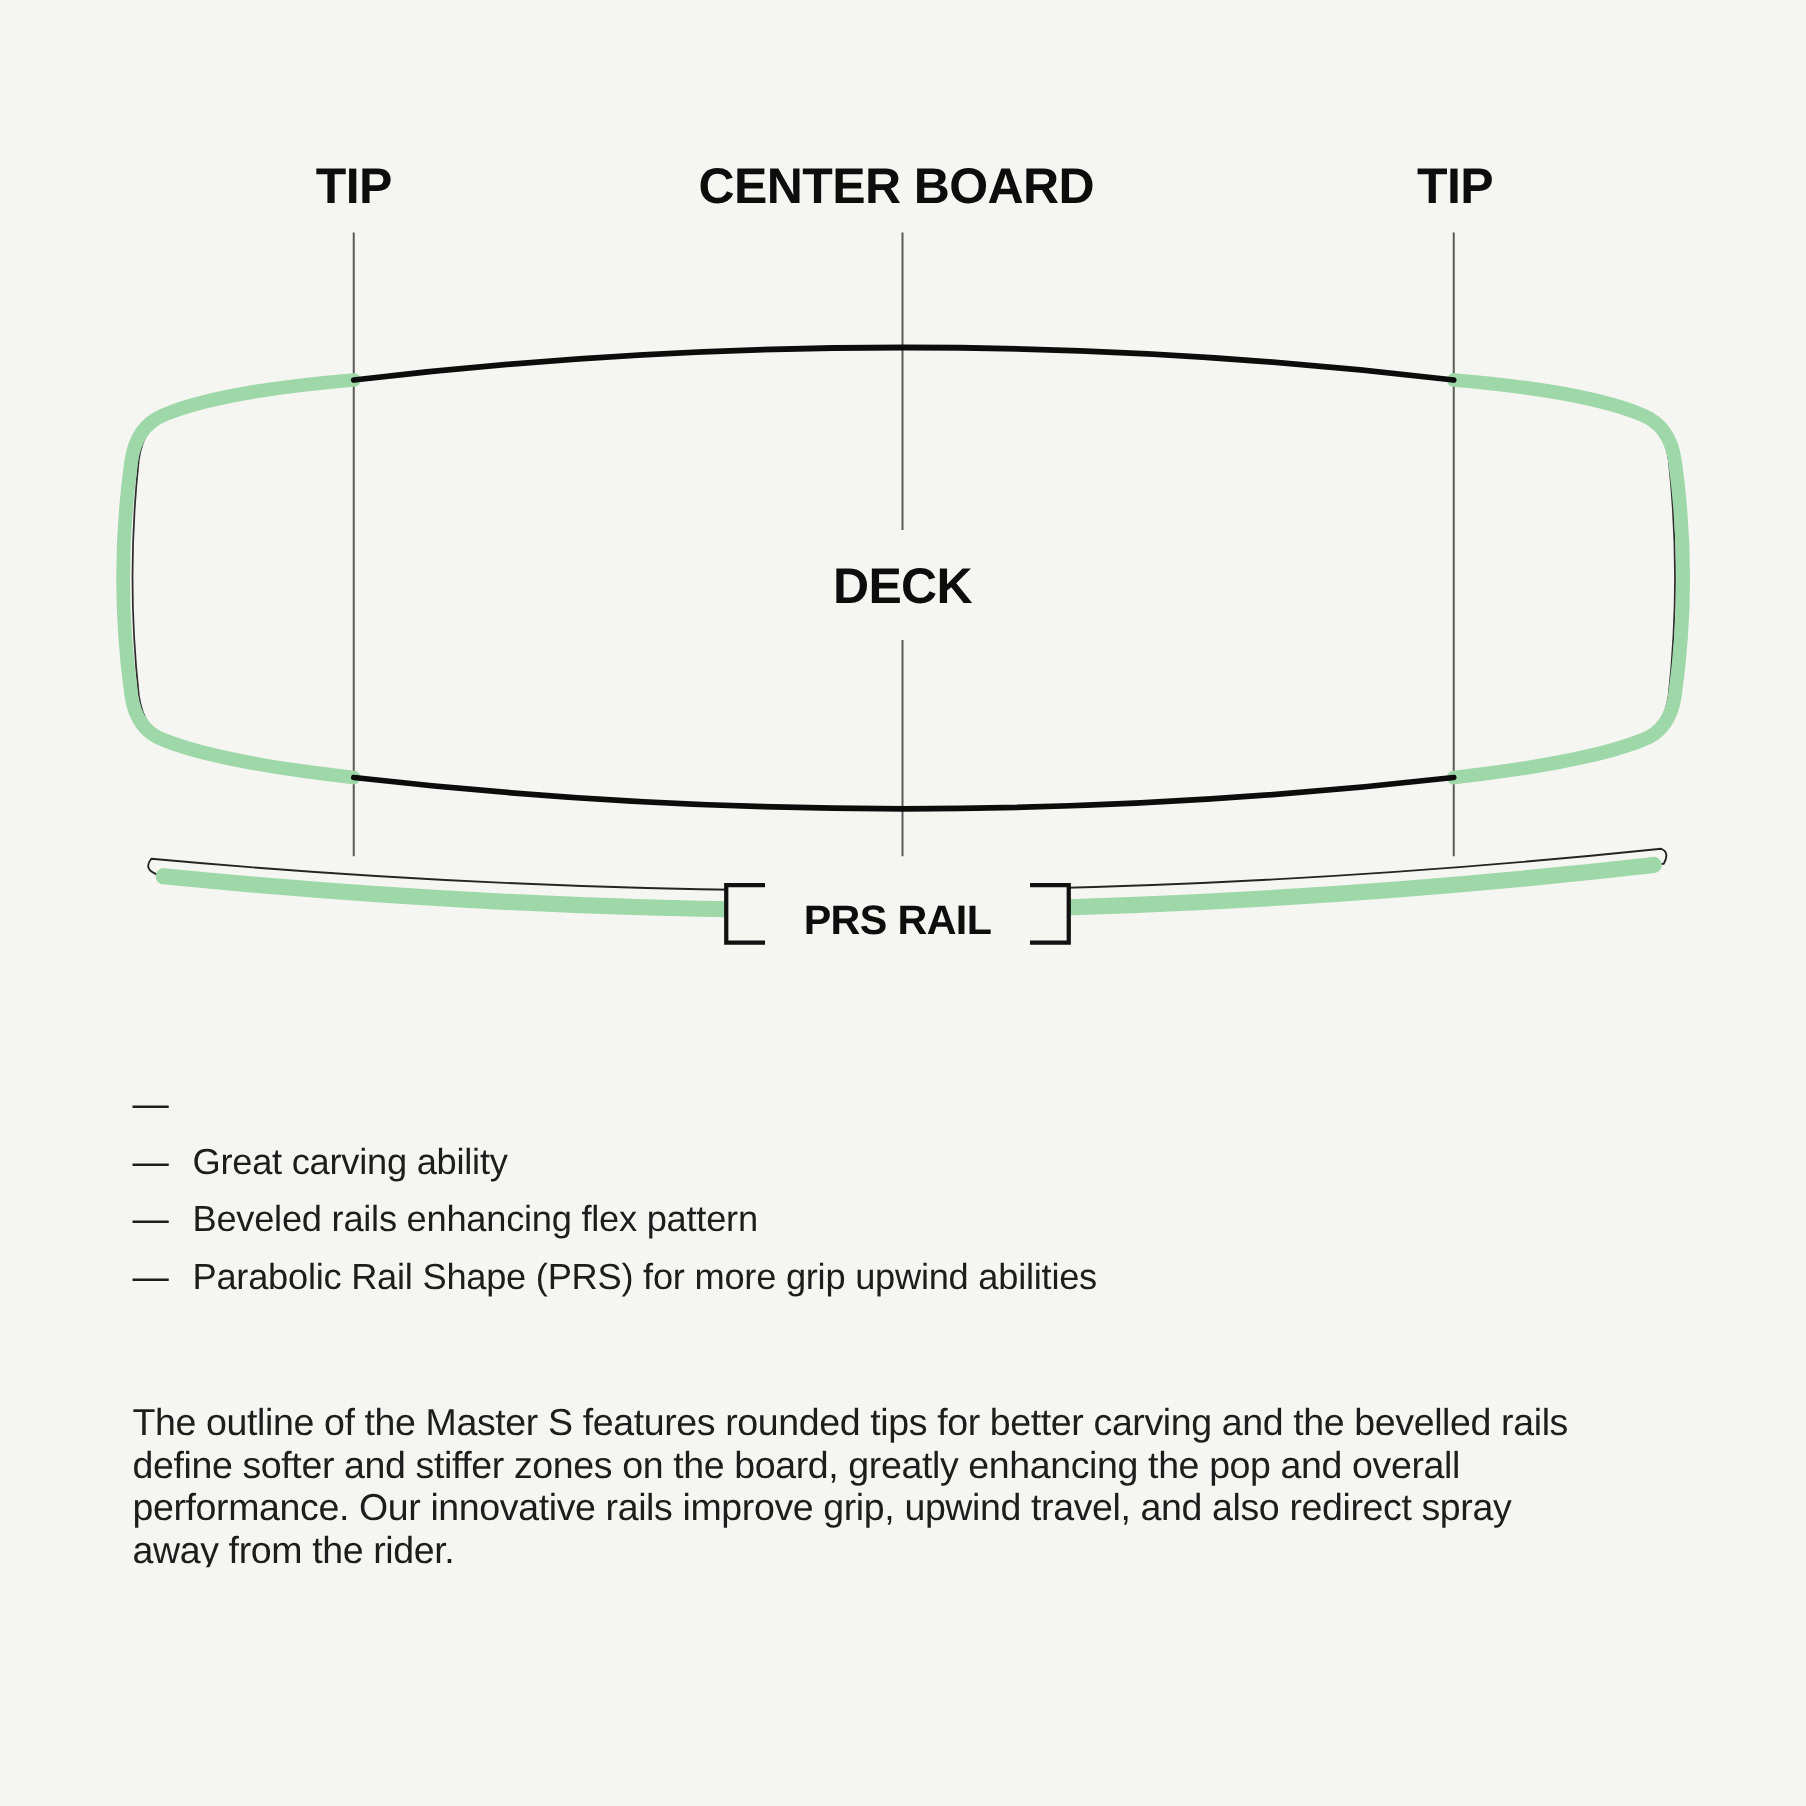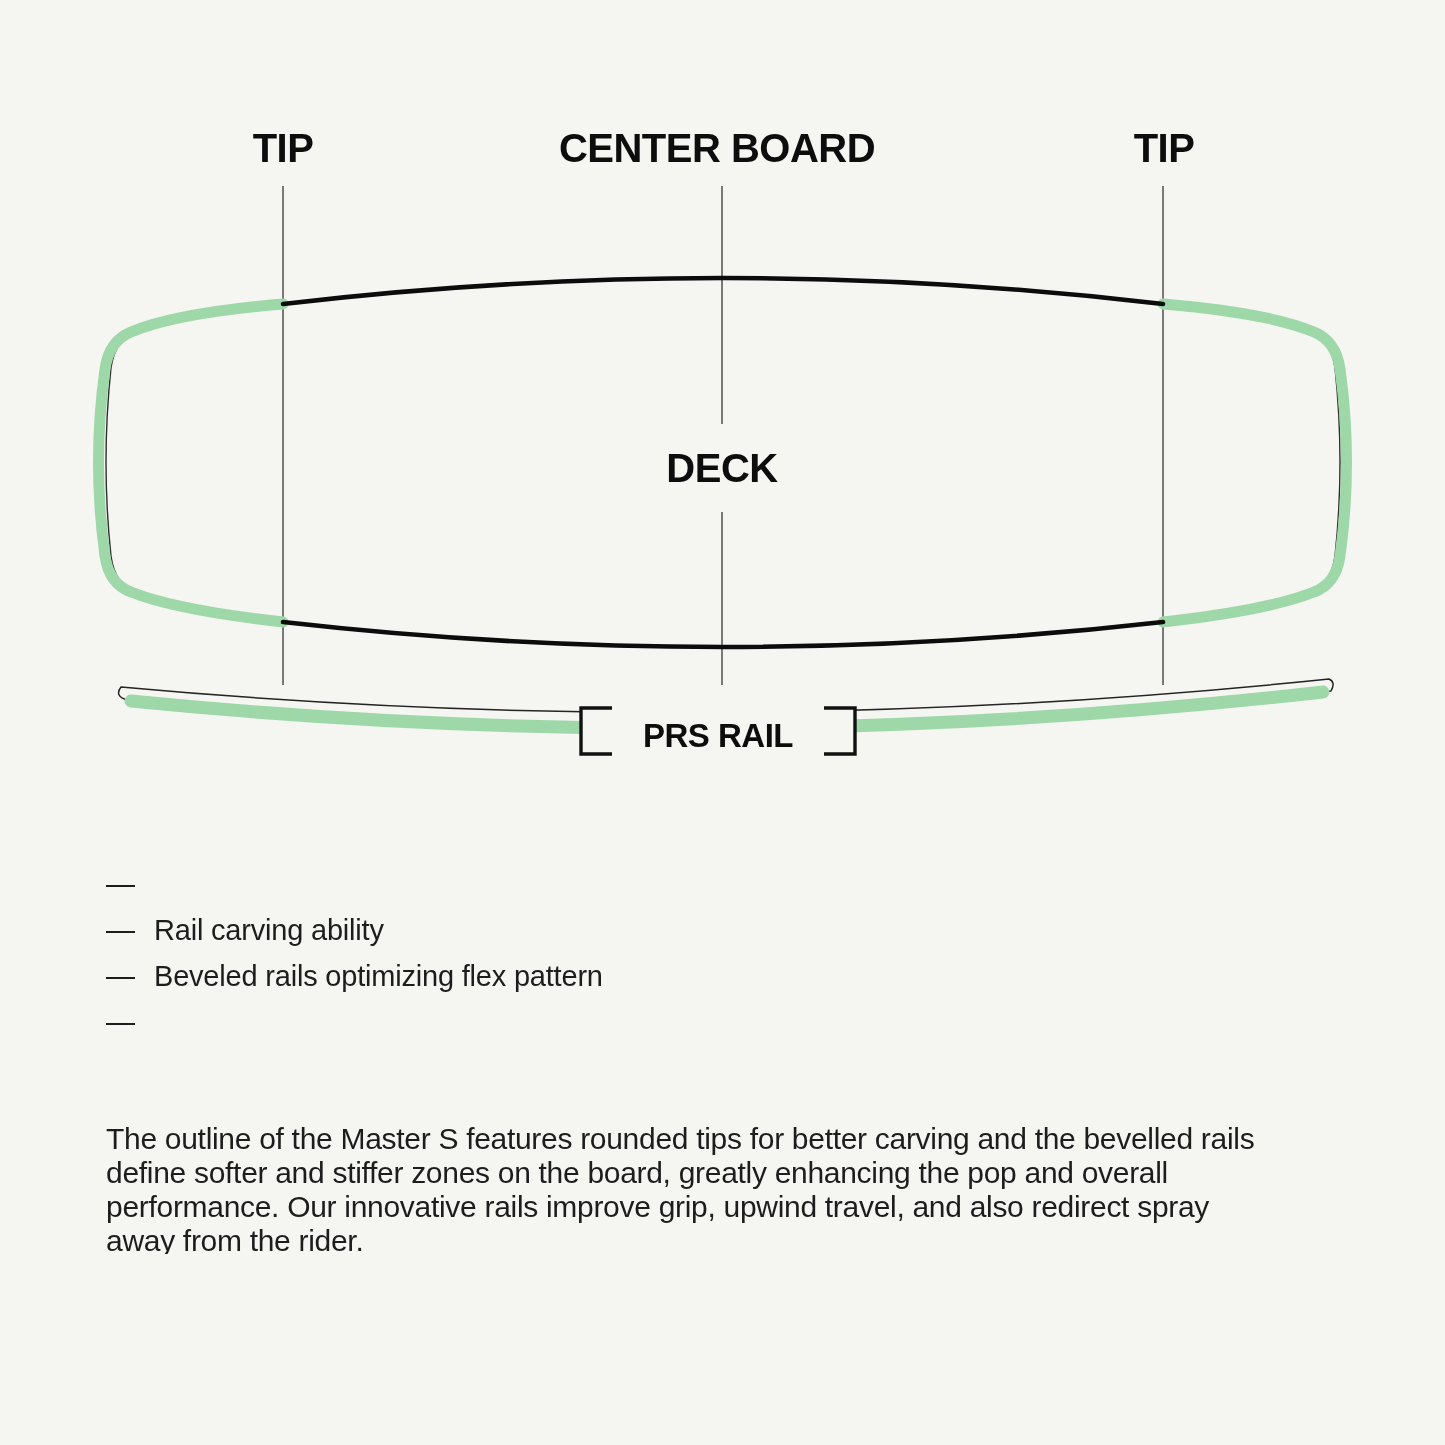--- a/index.html
+++ b/index.html
@@ -79,28 +79,29 @@
     <text class="lbl lbl-lg" x="722" y="482" text-anchor="middle">DECK</text>
     <text class="lbl lbl-md" x="718" y="747" text-anchor="middle">PRS RAIL</text>
   </svg>
 
   <div class="features">
     <div class="feature-row">
       <span class="dash">—</span>
     </div>
     <div class="feature-row">
       <span class="dash">—</span>
-      <span>Rail carving ability</span>
+      <span>Great carving ability</span>
     </div>
     <div class="feature-row">
       <span class="dash">—</span>
-      <span>Beveled rails optimizing flex pattern</span>
+      <span>Beveled rails enhancing flex pattern</span>
     </div>
     <div class="feature-row">
       <span class="dash">—</span>
+      <span>Parabolic Rail Shape (PRS) for more grip upwind abilities</span>
     </div>
   </div>
 
   <div class="description">The outline of the Master S features rounded tips for better carving and the bevelled rails
 define softer and stiffer zones on the board, greatly enhancing the pop and overall
 performance. Our innovative rails improve grip, upwind travel, and also redirect spray
 away from the rider.</div>
 
 </div>
 

